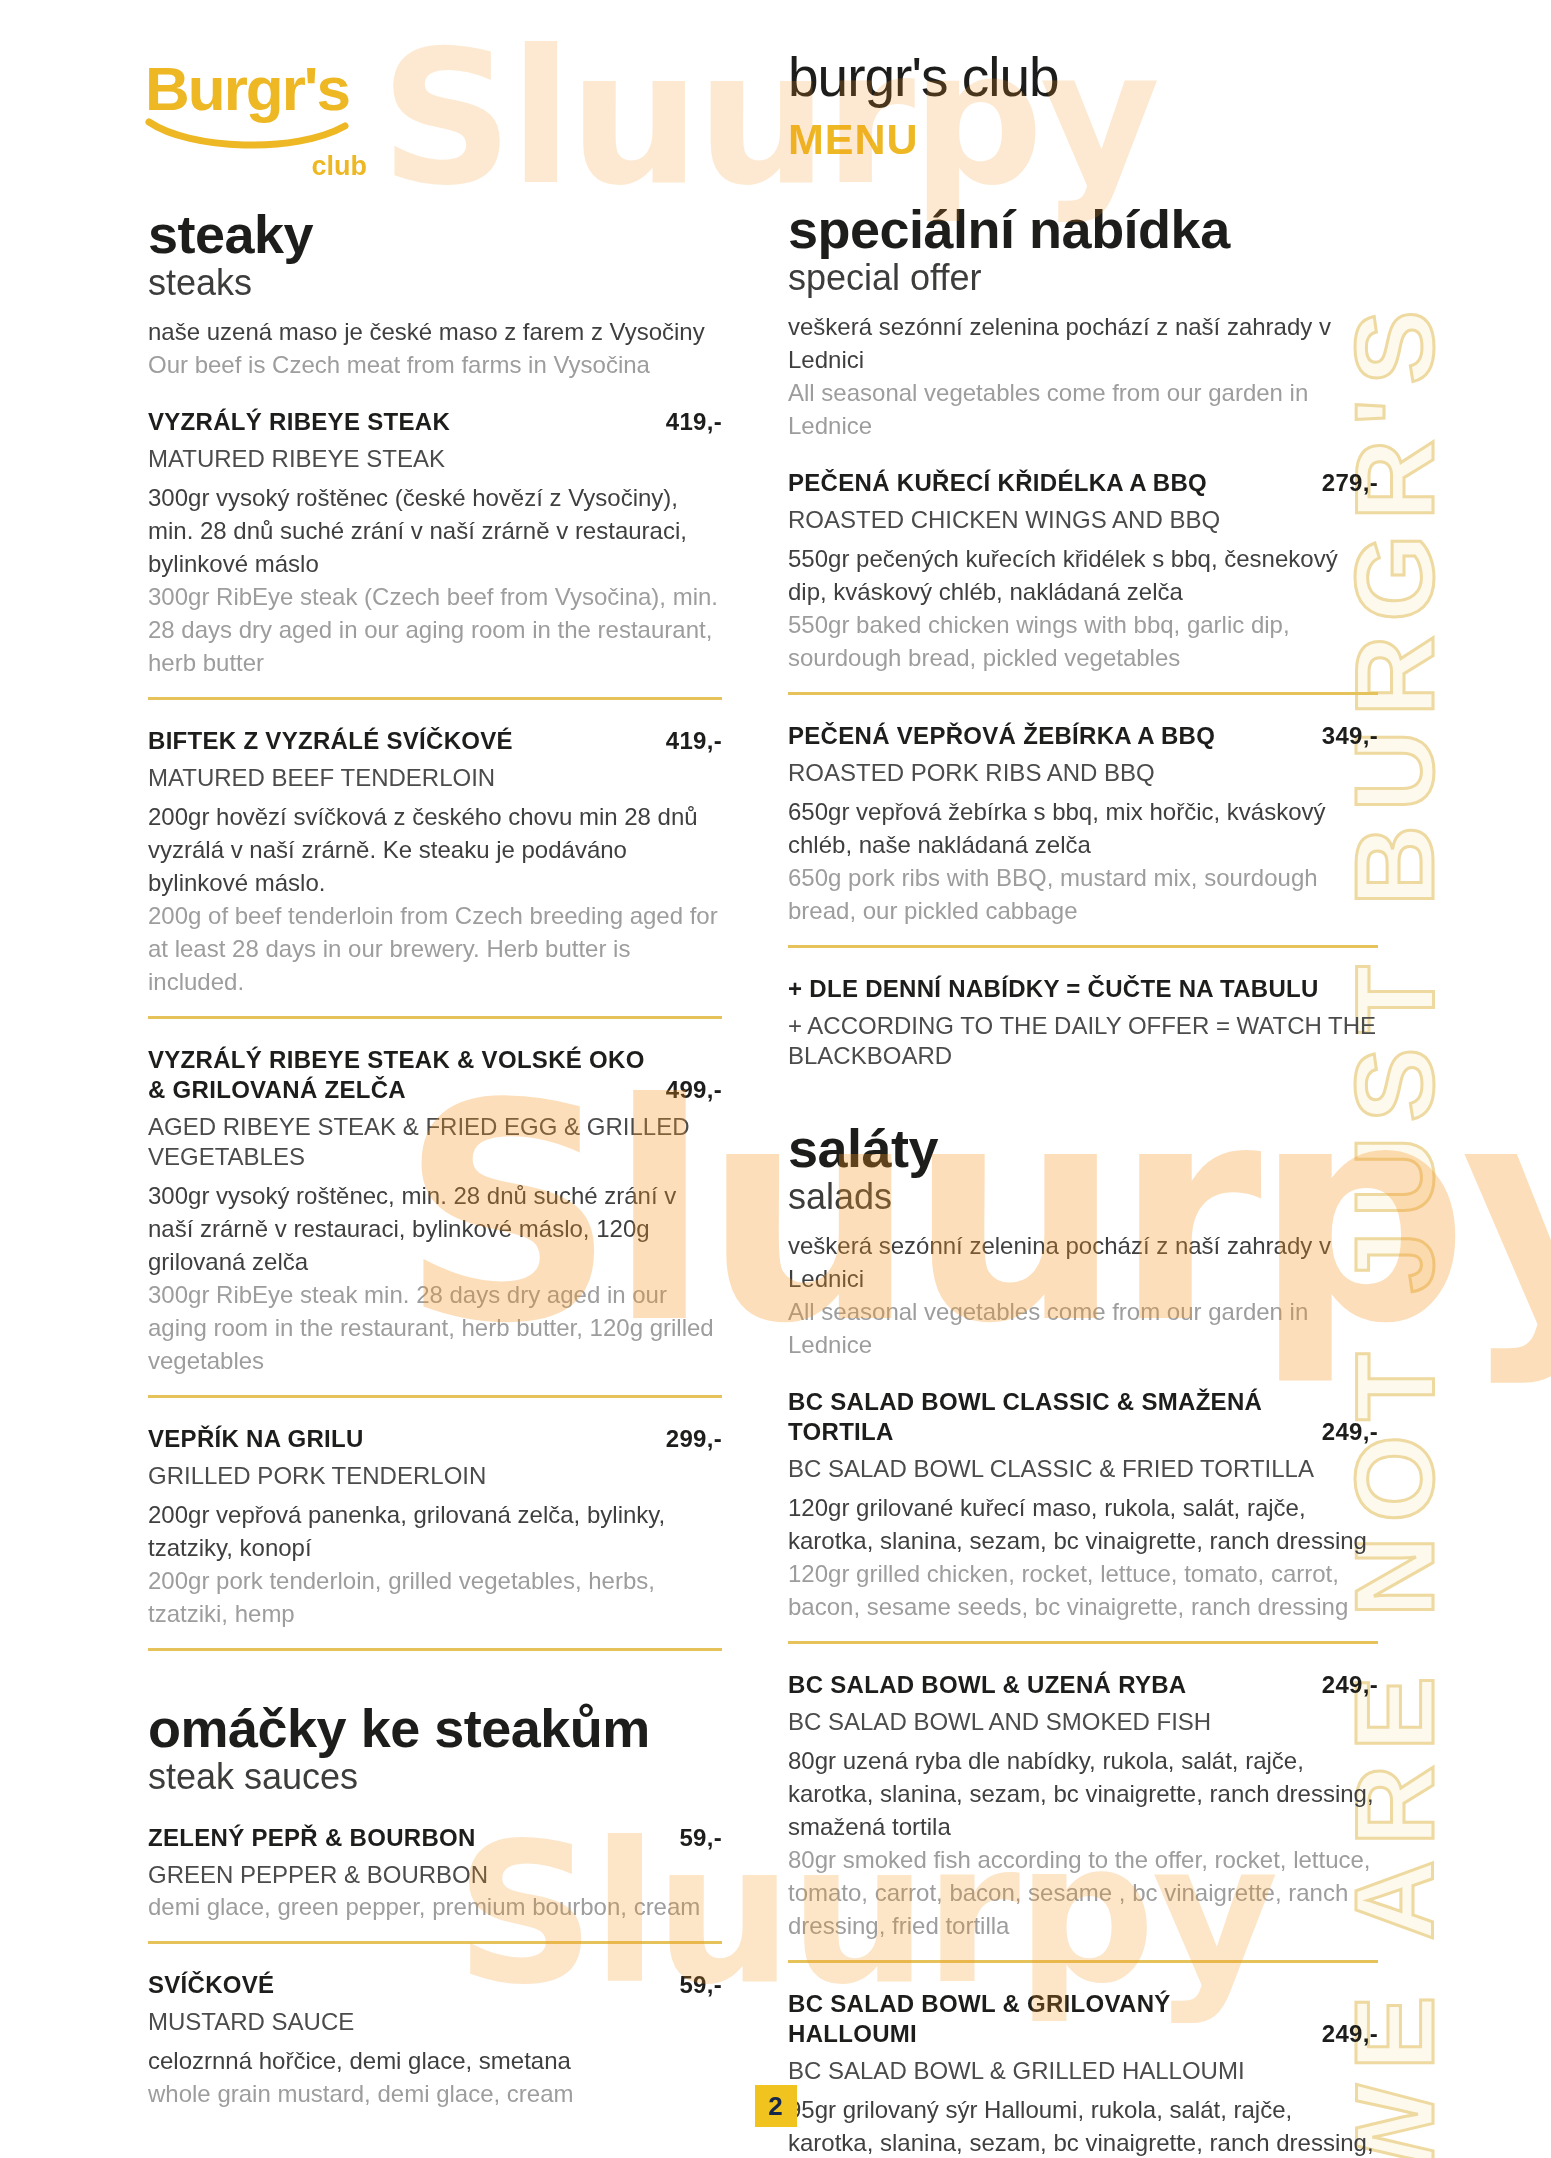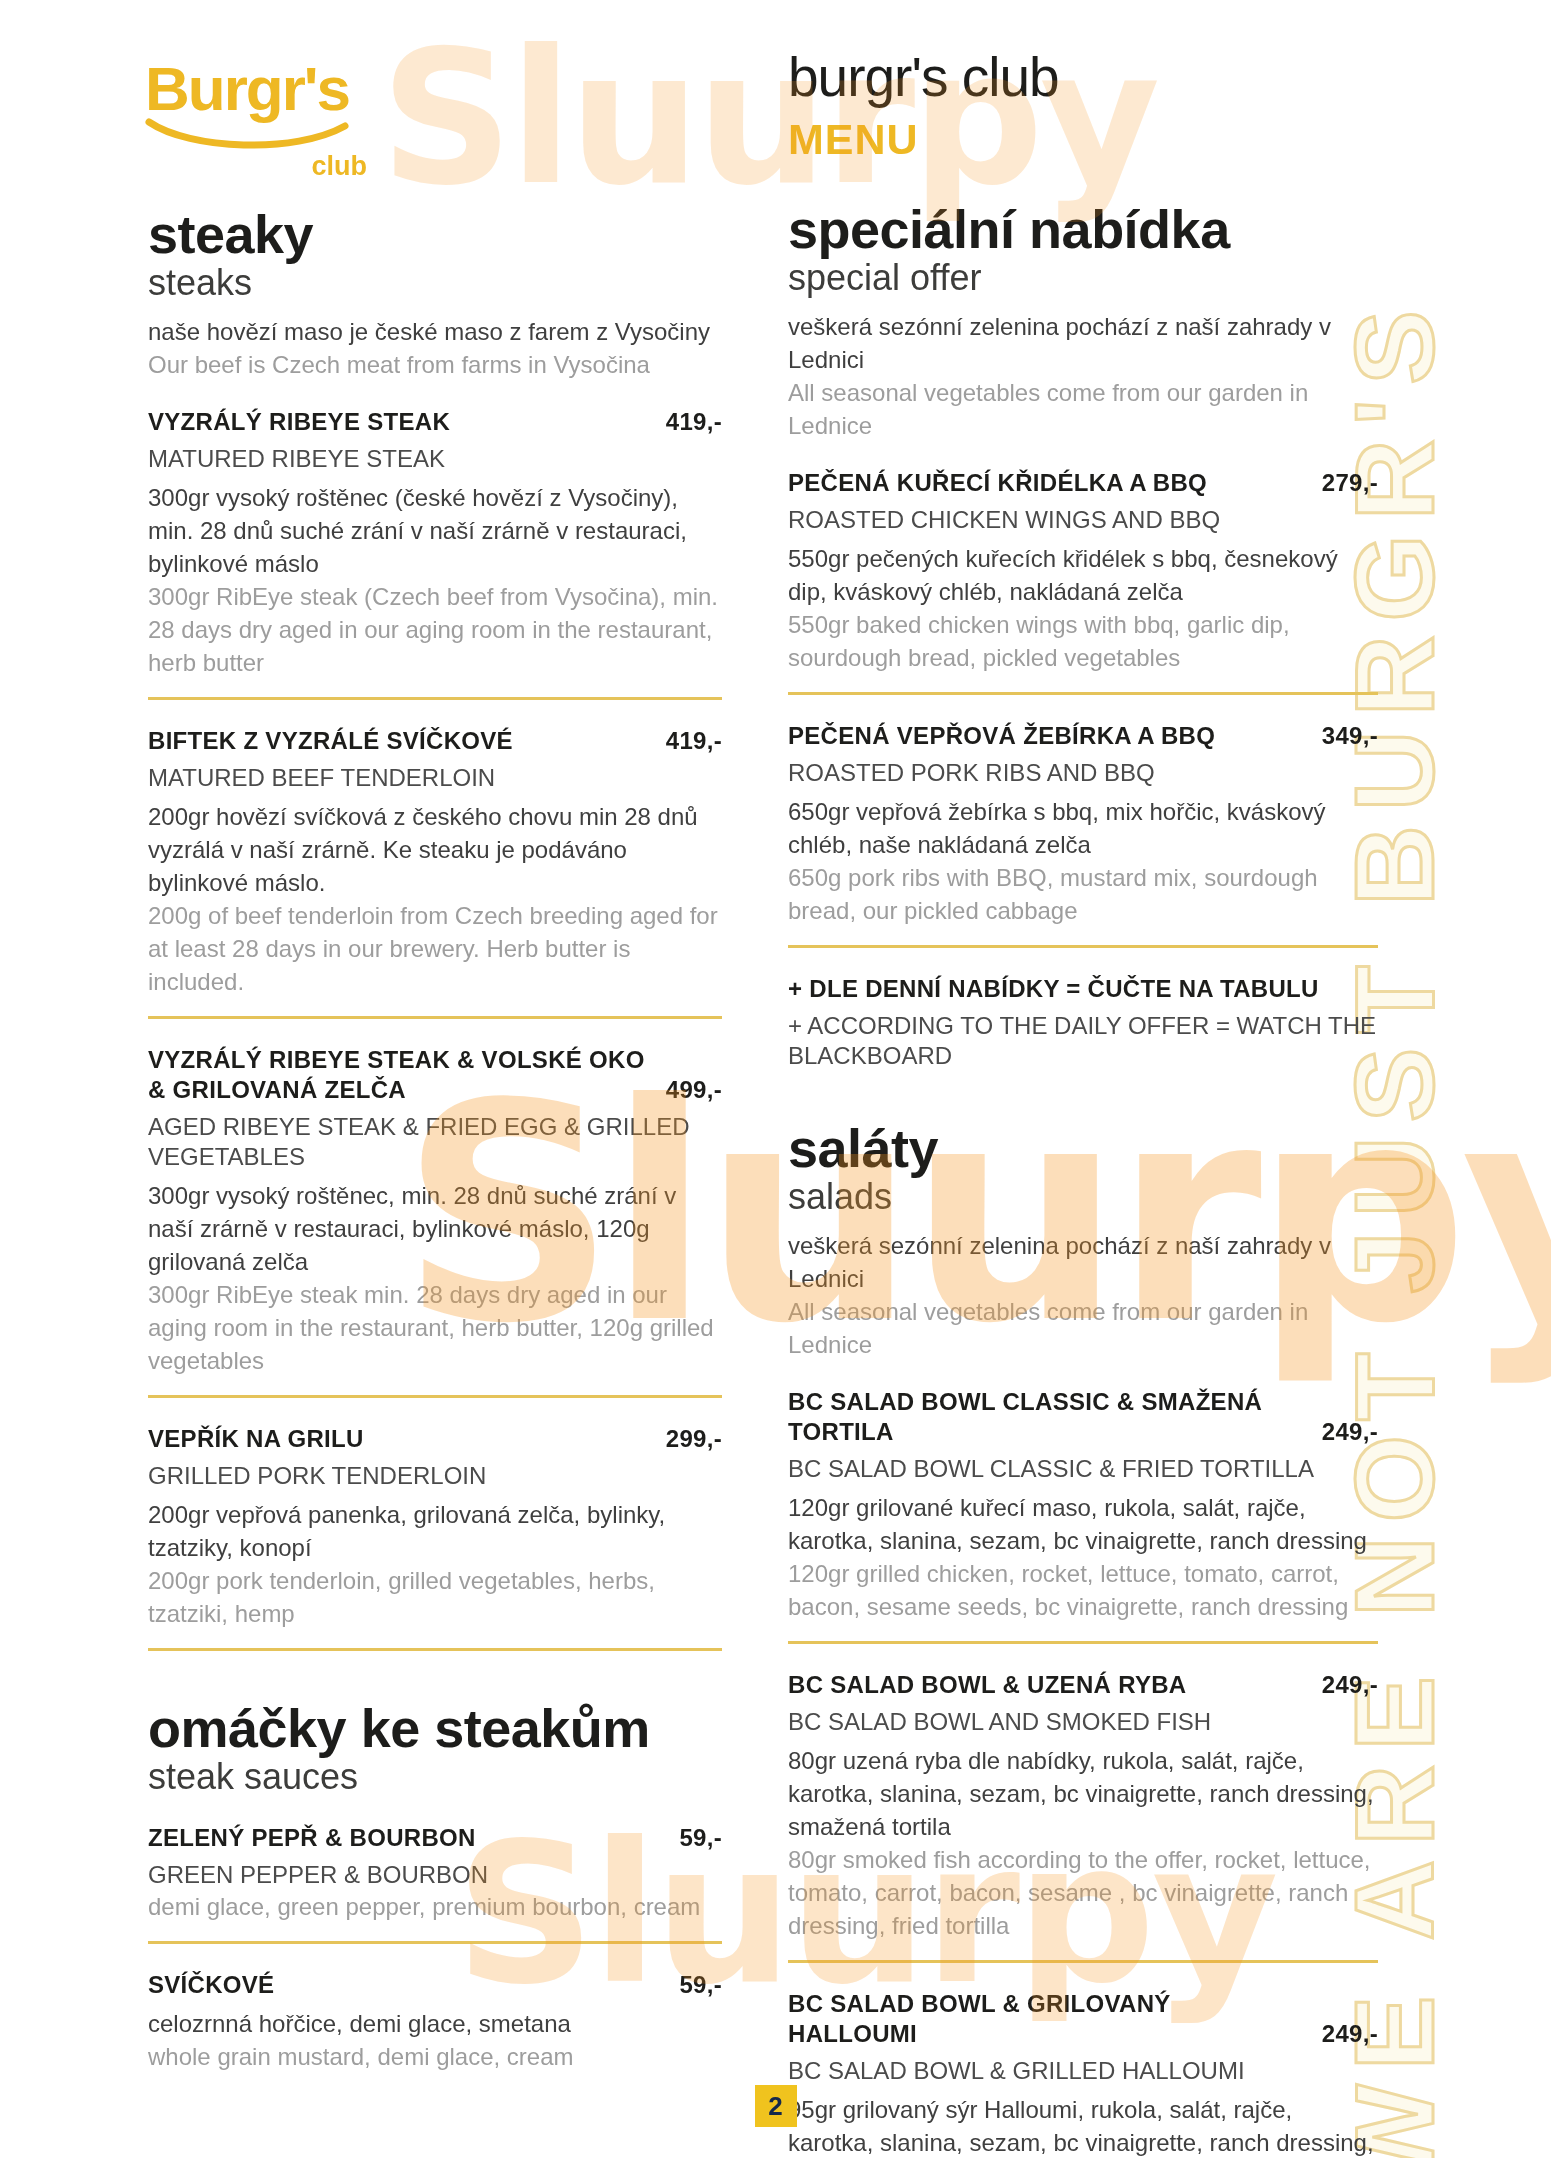--- a/index.html
+++ b/index.html
@@ -91,21 +91,21 @@
       <path d="M4 4 C 45 32, 150 36, 200 8" fill="none" stroke="#eeb824" stroke-width="7" stroke-linecap="round"></path>
     </svg>
     <div class="logo-sub">club</div>
   </div>
 
   <div class="col col-left">
 
     <section class="menu-section">
       <h2 class="sec-title">steaky</h2>
       <div class="sec-sub">steaks</div>
-      <p class="note-cs">naše hovězí maso je české maso z farem z Vysočiny</p>
+      <p class="note-cs">naše uzená maso je české maso z farem z Vysočiny</p>
       <p class="note-en">Our beef is Czech meat from farms in Vysočina</p>
 
       <div class="item">
         <div class="item-head">
           <span class="item-name">VYZRÁLÝ RIBEYE STEAK</span>
           <span class="item-price">419,-</span>
         </div>
         <div class="item-sub">MATURED RIBEYE STEAK</div>
         <p class="desc-cs">300gr vysoký roštěnec (české hovězí z Vysočiny), min. 28 dnů suché zrání v naší zrárně v restauraci, bylinkové máslo</p>
         <p class="desc-en">300gr RibEye steak (Czech beef from Vysočina), min. 28 days dry aged in our aging room in the restaurant, herb butter</p>
@@ -158,20 +158,21 @@
         <div class="item-sub">GREEN PEPPER &amp; BOURBON</div>
         <p class="desc-en">demi glace, green pepper, premium bourbon, cream</p>
         <div class="rule"></div>
       </div>
 
       <div class="item">
         <div class="item-head">
           <span class="item-name">SVÍČKOVÉ</span>
           <span class="item-price">59,-</span>
         </div>
+        <div class="item-sub">MUSTARD SAUCE</div>
         <p class="desc-cs">celozrnná hořčice, demi glace, smetana</p>
         <p class="desc-en">whole grain mustard, demi glace, cream</p>
 
       </div>
     </section>
   </div>
 
   <div class="col col-right">
 
     <header class="page-header">

